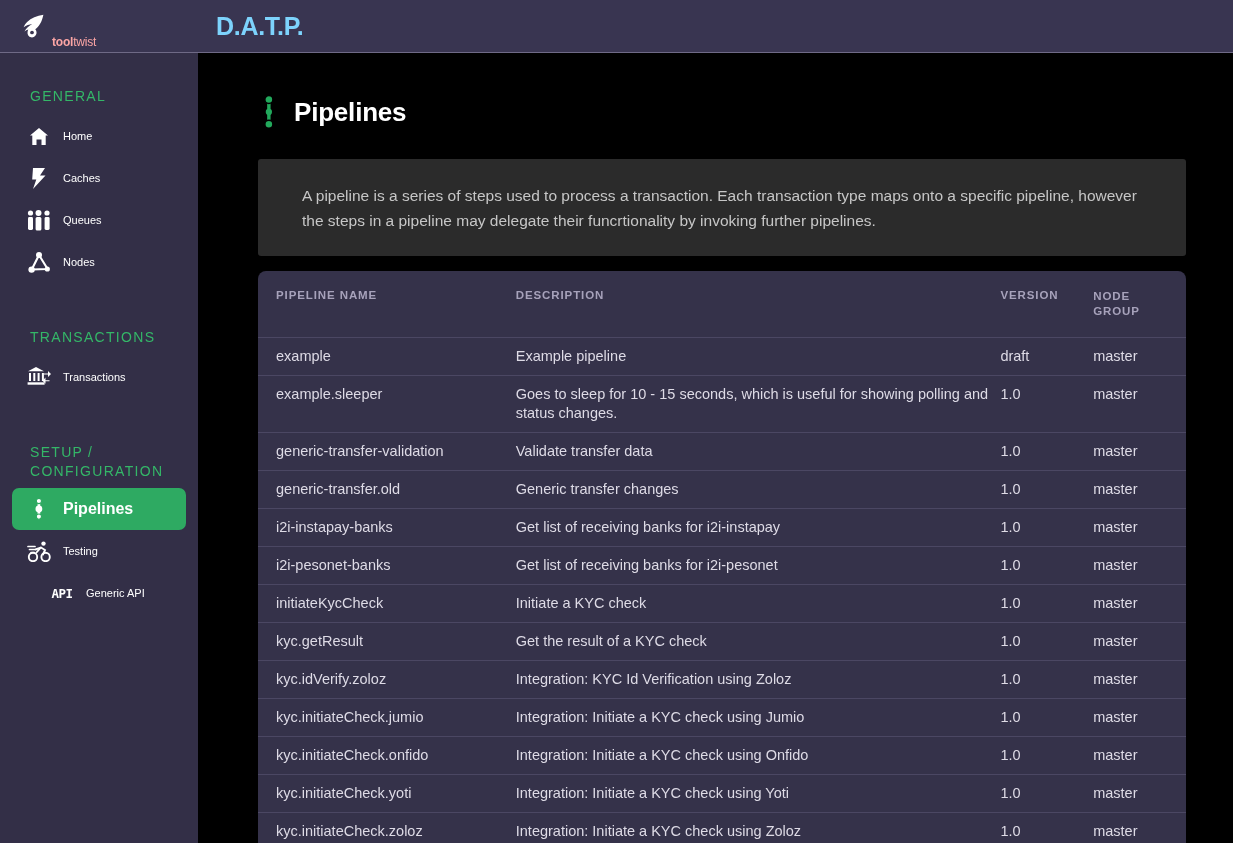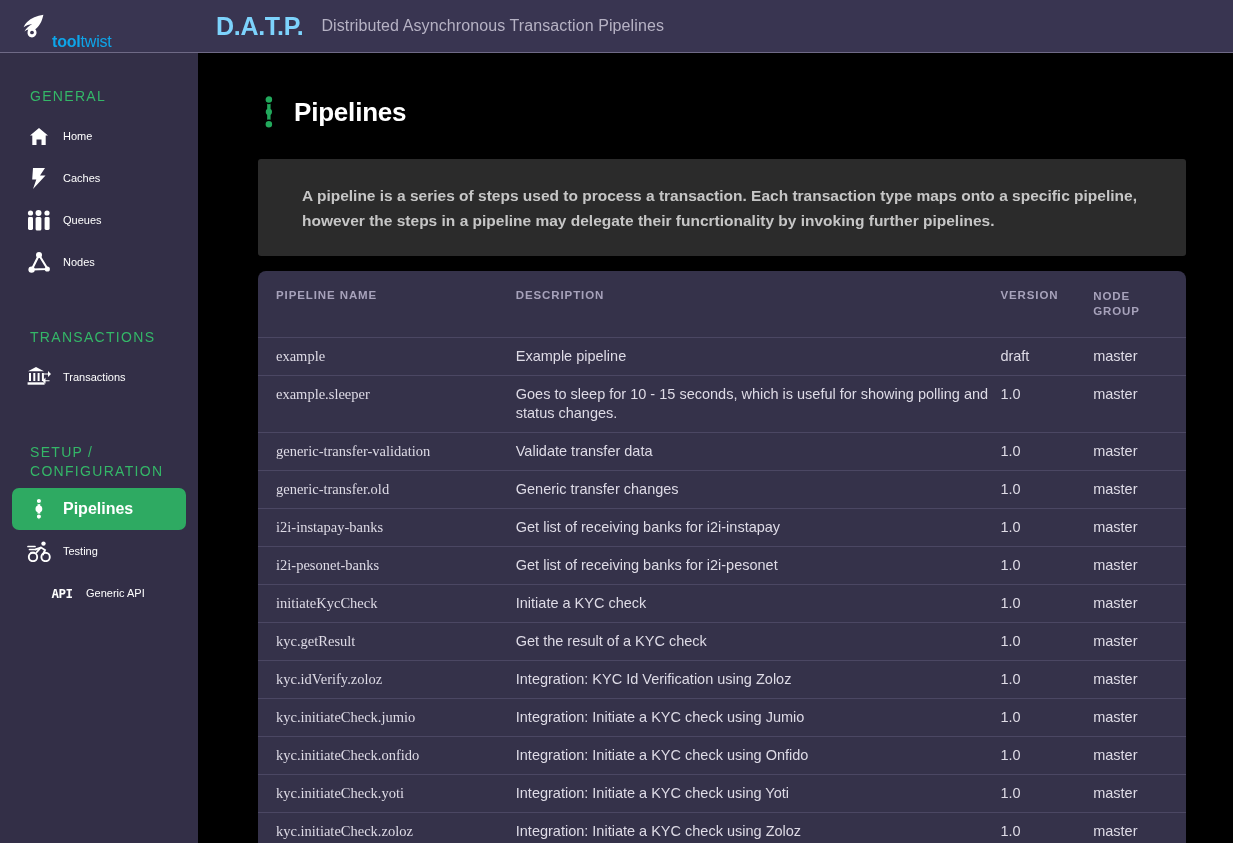--- a/index.html
+++ b/index.html
@@ -13,21 +13,21 @@
 
   
   #header {
     position: absolute; left: 0; top: 0; width: 1233px; height: 53px;
     background: #393551;
     display: flex; align-items: center;
     border-bottom: 1px solid #6f6a86;
   }
   .logo-block { width: 198px; display: flex; align-items: center; padding-left: 19px; }
   .logo-mark { width: 26px; height: 26px; margin-right: 7px; flex: none; }
-  .logo-text { font-size: 16px; color: #0ea5e9; letter-spacing: -0.2px; margin-top: 32px; }
+  .logo-text { font-size: 12px; color: #fca5a5; letter-spacing: -0.2px; margin-top: 32px; }
   .logo-text b { font-weight: bold; }
   .logo-text span { font-weight: normal; }
   .app-abbrev {
     font-size: 25px; font-weight: bold; color: #7dd3fc;
     letter-spacing: -0.3px; margin-left: 18px;
   }
   .app-sub { font-size: 16px; color: #b6b2c4; margin-left: 18px; letter-spacing: 0.1px; }
 
   
   #sidebar {
@@ -66,21 +66,20 @@
   }
   #page-title-row .title-ico { width: 22px; height: 34px; margin-right: 14px; }
   #page-title {
     color: #ffffff; font-size: 26px; font-weight: bold; letter-spacing: -0.2px;
   }
 
   #intro-panel {
     margin: 30px 0 0 60px; width: 928px;
     background: #2b2b2b; border-radius: 3px;
     padding: 24px 44px 23px 44px;
-    font-weight: bold;
   }
   #intro-text { color: #c6c6c6; font-size: 15.5px; line-height: 25px; }
 
   #table-card {
     margin: 15px 0 0 60px; width: 928px;
     background: #35324a; border-radius: 8px 8px 0 0;
     overflow: hidden;
   }
   table { width: 100%; border-collapse: collapse; }
   thead th {
@@ -93,38 +92,37 @@
   thead th.c-desc { width: 470px; }
   thead th.c-ver { width: 90px; }
   thead th.c-ng { width: 90px; }
   th .nl { display: block; line-height: 15px; }
   tbody td {
     color: #dedbe6; font-size: 14.5px;
     padding: 9px 0 9px 0; vertical-align: top;
     border-bottom: 1px solid #4b4763;
     line-height: 19px;
   }
-  tbody td.c-name { padding-left: 18px; font-family: Liberation Serif, serif; }
+  tbody td.c-name { padding-left: 18px; }
   tbody tr:last-child td { border-bottom: 1px solid #4b4763; }
 </style>
 </head>
 <body>
 
 <div id="app">
 
   <div id="header">
     <div class="logo-block">
       <svg class="logo-mark" viewBox="0 0 32 32">
         <path d="M30 2C22 3 15 6 10 11c-2 2-3.5 4.3-4.3 6.6C9 15.5 12.7 14 16.3 13.6c-4 2.2-7.6 5.3-9.6 9.1 1.4-1 3-1.8 4.7-2.3-.6 1.2-.9 2.5-.9 3.8 0 3.2 2.4 5.8 5.5 5.8s5.6-2.7 5.6-5.9c0-1.6-.6-3-1.6-4.1 4.4-3 8.3-9.2 10-18z" fill="#ffffff"></path>
         <circle cx="16" cy="24" r="2.3" fill="#393551"></circle>
       </svg>
       <div class="logo-text"><b>tool</b><span>twist</span></div>
     </div>
     <div class="app-abbrev">D.A.T.P.</div>
-    <div class="app-sub">Distributed Asynchronous Transaction Pipelines</div>
   </div>
 
   <div id="sidebar">
 
     <div class="nav-section-label" style="margin-top:34px;">GENERAL</div>
 
     <div style="margin-top:9px;">
       <div class="nav-item">
         <span class="ico">
           <svg width="20" height="19" viewBox="0 0 20 19">

